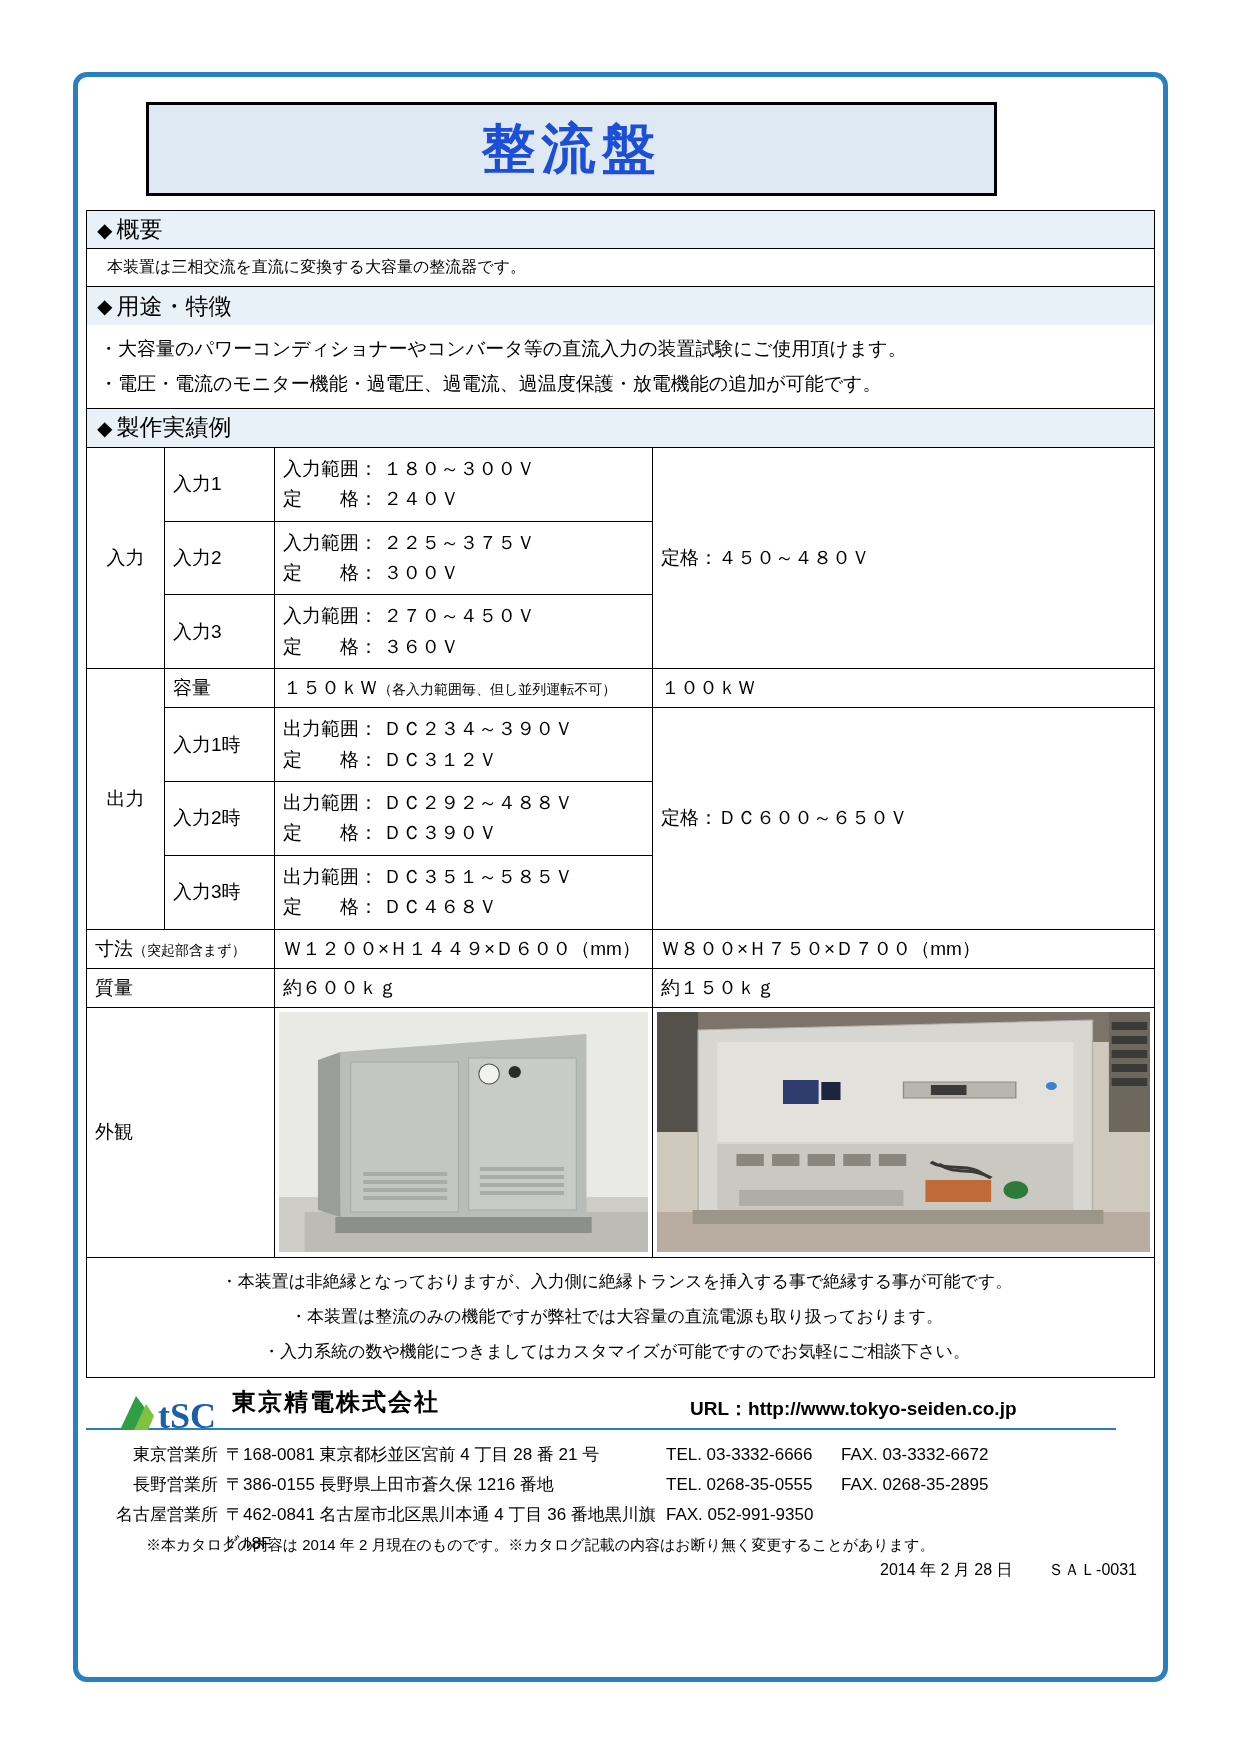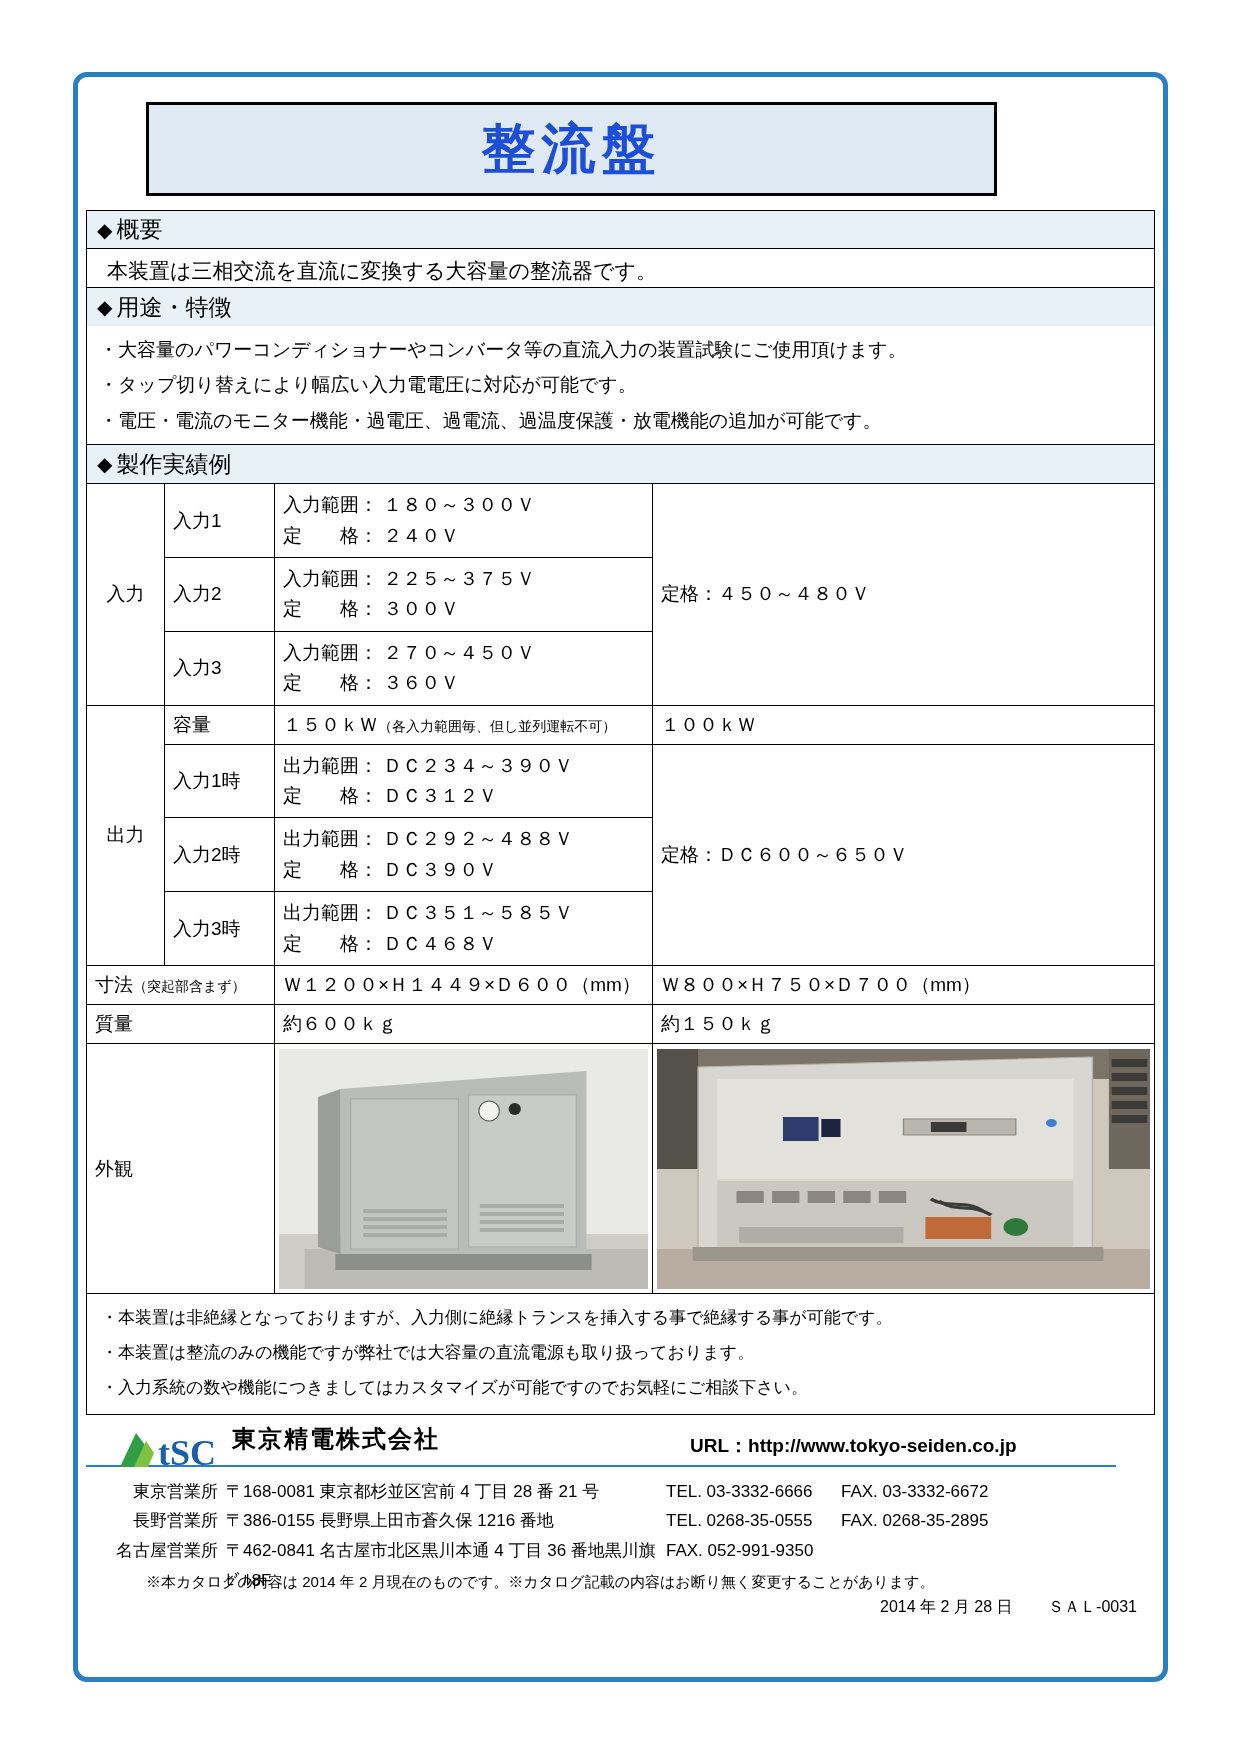--- a/index.html
+++ b/index.html
@@ -61,22 +61,22 @@
     align-items: center;
     padding-left: 10px;
     font-size: 23px;
     box-sizing: border-box;
   }
   .diamond { font-size: 20px; margin-right: 4px; }
 
   .section-body {
     border: 1px solid #000;
     border-top: 1px solid #000;
-    padding: 8px 10px 2px 20px;
-    font-size: 21px;
+    padding: 8px 10px 8px 20px;
+    font-size: 16px;
     box-sizing: border-box;
   }
   .bullets {
     border: 1px solid #000;
     border-top: none;
     padding: 6px 10px 6px 12px;
     box-sizing: border-box;
   }
   .bullets .line {
     font-size: 19px;
@@ -111,20 +111,21 @@
     position: relative;
     overflow: hidden;
   }
 
   
   .foot-notes {
     border: 1px solid #000;
     border-top: none;
     padding: 6px 22px 8px 14px;
     box-sizing: border-box;
+    text-align: center;
   }
   .foot-notes .line {
     font-size: 17px;
     line-height: 1.6;
     padding: 4px 0;
   }
 
   
   .company {
     margin-top: 10px;
@@ -204,21 +205,20 @@
     <span>概要</span>
   </div>
   <div class="section-body">本装置は三相交流を直流に変換する大容量の整流器です。</div>
 
   <div class="section-head" style="border-top:none;">
     <span class="diamond">◆</span>
     <span>用途・特徴</span>
   </div>
   <div class="bullets">
     <div class="line">・大容量のパワーコンディショナーやコンバータ等の直流入力の装置試験にご使用頂けます。</div>
-    <div class="line">・タップ切り替えにより幅広い入力電電圧に対応が可能です。</div>
     <div class="line">・電圧・電流のモニター機能・過電圧、過電流、過温度保護・放電機能の追加が可能です。</div>
   </div>
 
   <div class="section-head" style="border-top:none;">
     <span class="diamond">◆</span>
     <span>製作実績例</span>
   </div>
 
   <table class="spec">
 

